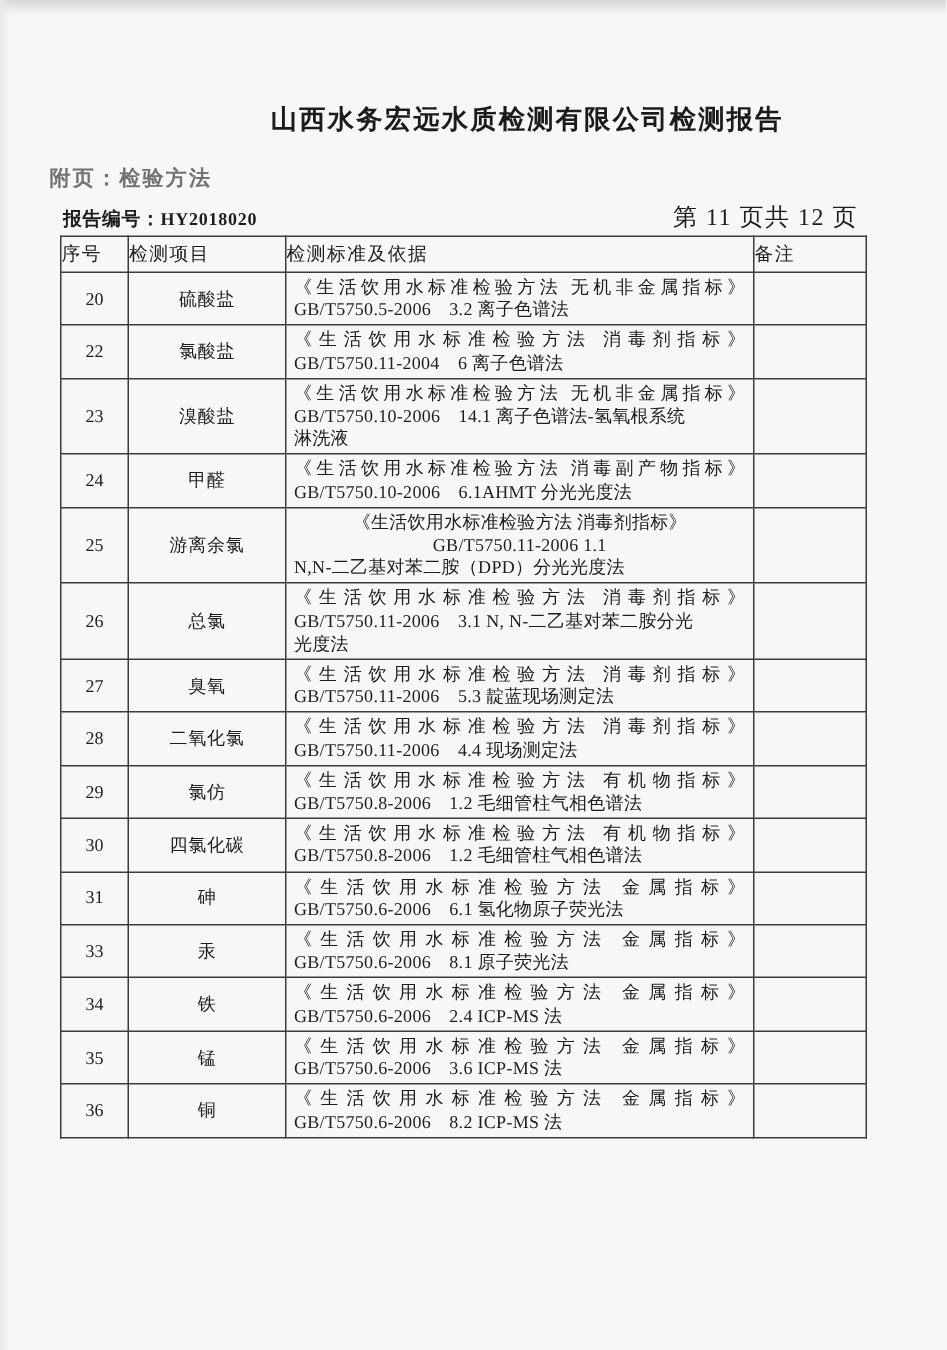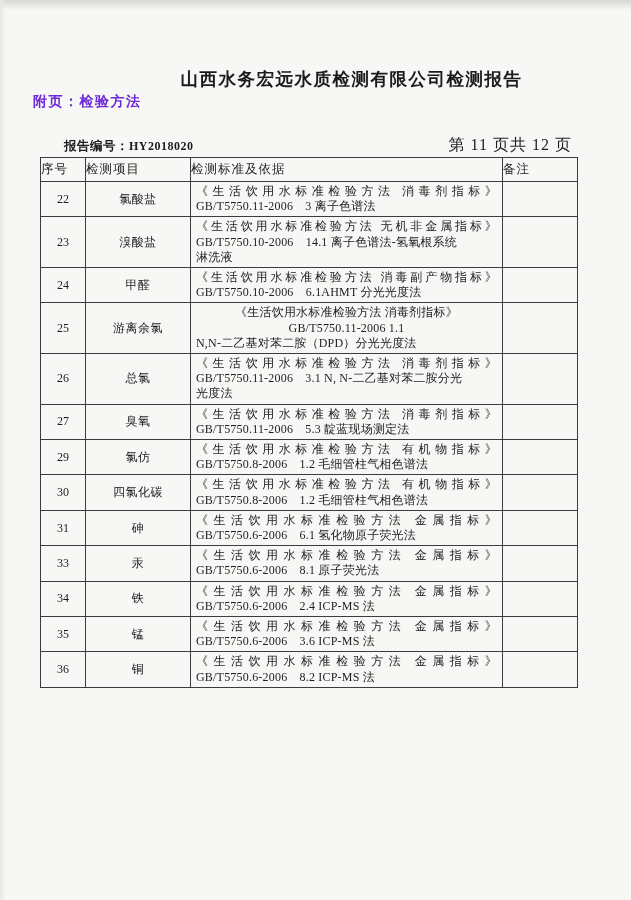--- a/index.html
+++ b/index.html
@@ -22,33 +22,33 @@
   }
   .doc-title {
     position:absolute; top:67px; left:0; width:100%;
     text-align:center;
     font-family:"DejaVu Sans","Liberation Sans",sans-serif;
     font-weight:bold; font-size:17.5px; letter-spacing:1.5px;
     color:#1b1b1b;
     margin-left:36px;
   }
   .doc-subtitle {
-    position:absolute; top:93px; left:33px;
+    position:absolute; top:110px; left:33px;
     font-family:"DejaVu Sans","Liberation Sans",sans-serif;
     font-weight:bold; font-size:14px; letter-spacing:1.5px;
-    color:#6d28d9;
+    color:#737373;
   }
   .meta-row {
     position:absolute; top:135px; left:42px; width:530px;
     display:flex; justify-content:space-between; align-items:baseline;
     font-size:12.5px;
   }
   .meta-label {
     font-family:Liberation Mono, monospace;
-    font-weight:bold; letter-spacing:0.5px;margin-left:22px;
+    font-weight:bold; letter-spacing:0.5px;
   }
   .meta-value { font-size:12px; letter-spacing:0.5px;font-weight:bold; }
   .page-indicator { font-size:16px; letter-spacing:1px; }
 
   table.methods-table {
     position:absolute; left:40px; top:157px; width:537px;
     border-collapse:collapse; table-layout:fixed;
     background:transparent;
   }
   .methods-table th, .methods-table td {
@@ -101,25 +101,34 @@
   <thead>
     <tr>
       <th>序号</th>
       <th>检测项目</th>
       <th>检测标准及依据</th>
       <th>备注</th>
     </tr>
   </thead>
   <tbody>
       <tr>
+        <td class="c-num">20</td>
+        <td class="c-item">硫酸盐</td>
+        <td class="c-std">
+          <div class="ln a-justify">《生活饮用水标准检验方法 无机非金属指标》</div>
+          <div class="ln a-left">GB/T5750.5-2006　3.2 离子色谱法</div>
+        </td>
+        <td class="c-remark"></td>
+      </tr>
+      <tr>
         <td class="c-num">22</td>
         <td class="c-item">氯酸盐</td>
         <td class="c-std">
           <div class="ln a-justify">《生活饮用水标准检验方法 消毒剂指标》</div>
-          <div class="ln a-left">GB/T5750.11-2006　3 离子色谱法</div>
+          <div class="ln a-left">GB/T5750.11-2004　6 离子色谱法</div>
         </td>
         <td class="c-remark"></td>
       </tr>
       <tr>
         <td class="c-num">23</td>
         <td class="c-item">溴酸盐</td>
         <td class="c-std">
           <div class="ln a-justify">《生活饮用水标准检验方法 无机非金属指标》</div>
           <div class="ln a-left">GB/T5750.10-2006　14.1 离子色谱法-氢氧根系统</div>
           <div class="ln a-left">淋洗液</div>
@@ -158,20 +167,29 @@
       <tr>
         <td class="c-num">27</td>
         <td class="c-item">臭氧</td>
         <td class="c-std">
           <div class="ln a-justify">《生活饮用水标准检验方法 消毒剂指标》</div>
           <div class="ln a-left">GB/T5750.11-2006　5.3 靛蓝现场测定法</div>
         </td>
         <td class="c-remark"></td>
       </tr>
       <tr>
+        <td class="c-num">28</td>
+        <td class="c-item">二氧化氯</td>
+        <td class="c-std">
+          <div class="ln a-justify">《生活饮用水标准检验方法 消毒剂指标》</div>
+          <div class="ln a-left">GB/T5750.11-2006　4.4 现场测定法</div>
+        </td>
+        <td class="c-remark"></td>
+      </tr>
+      <tr>
         <td class="c-num">29</td>
         <td class="c-item">氯仿</td>
         <td class="c-std">
           <div class="ln a-justify">《生活饮用水标准检验方法 有机物指标》</div>
           <div class="ln a-left">GB/T5750.8-2006　1.2 毛细管柱气相色谱法</div>
         </td>
         <td class="c-remark"></td>
       </tr>
       <tr>
         <td class="c-num">30</td>

